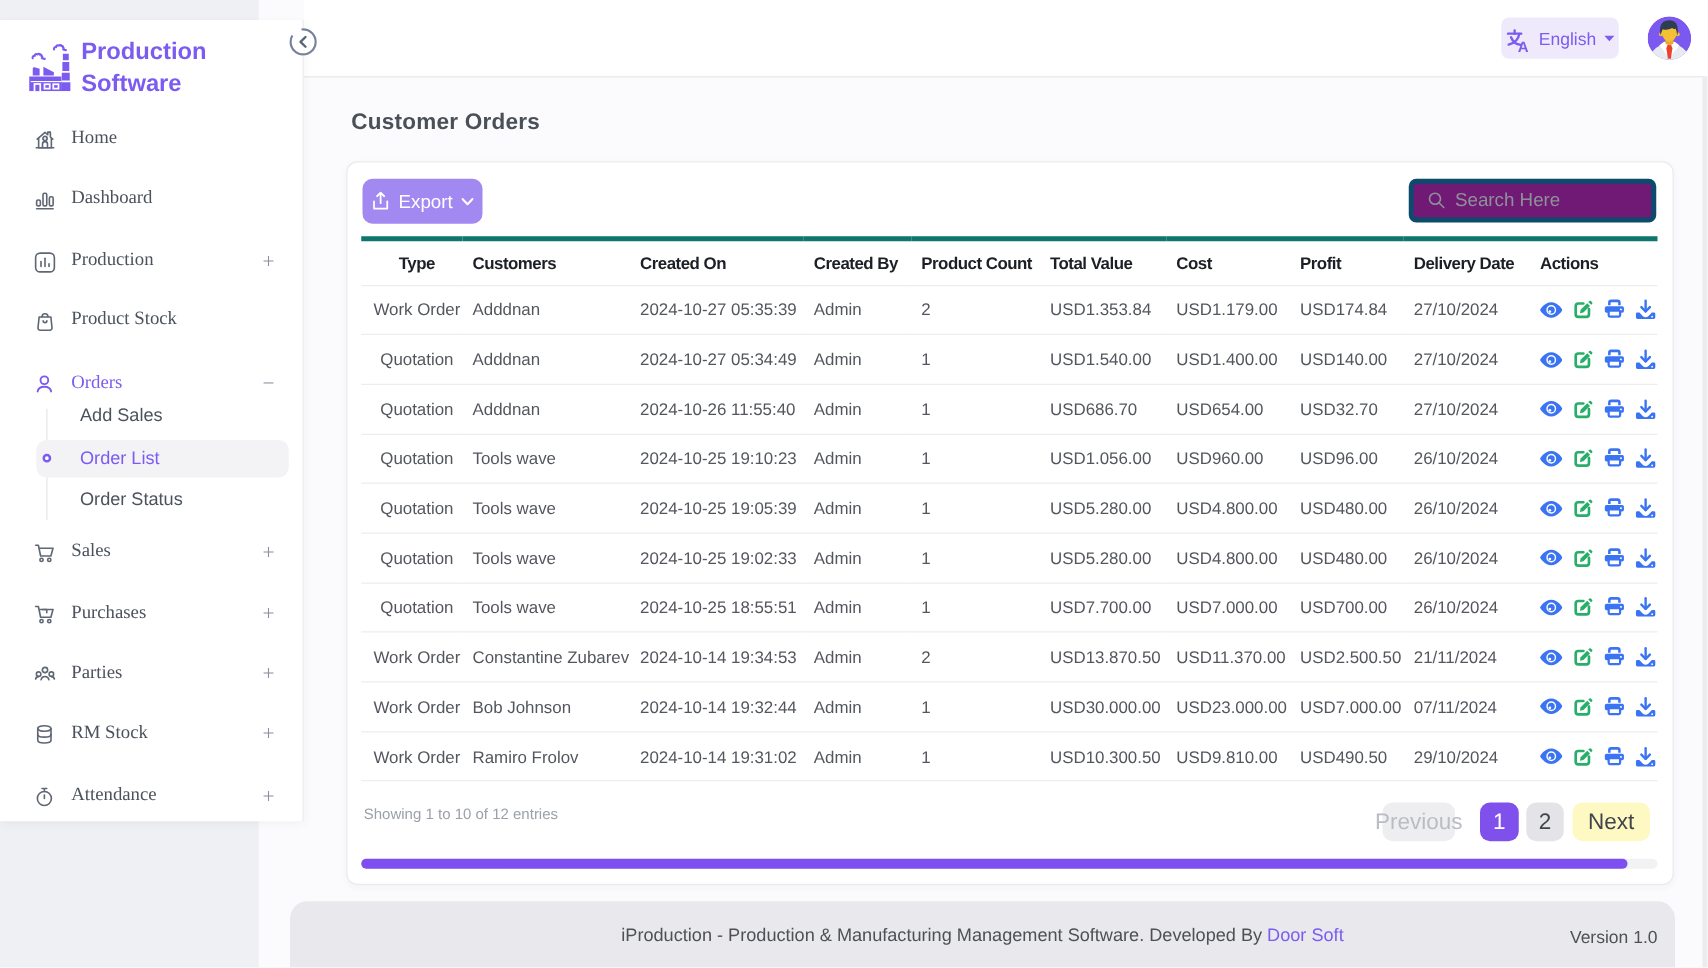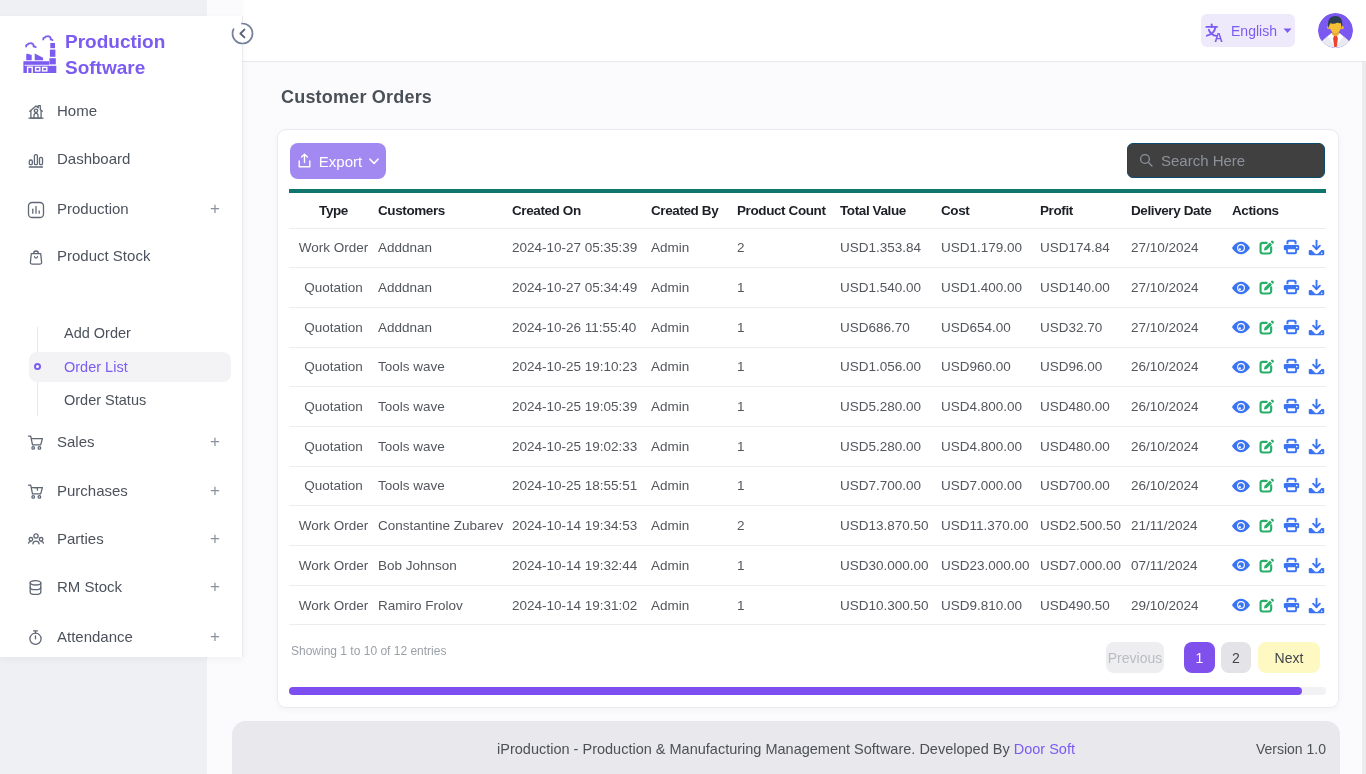--- a/index.html
+++ b/index.html
@@ -6,43 +6,43 @@
 html,body { width:1366px; height:774px; overflow:hidden; }
 body { font-family:"Liberation Sans", sans-serif; background:#eef0f3; position:relative; }
 .main-bg { position:absolute; left:207px; top:0; width:1159px; height:774px; background:#fbfbfd; }
 .topbar { position:absolute; left:243px; top:0; width:1123px; height:62px; background:#fff; border-bottom:1px solid #e8e8ea; }
 .scroll-strip { position:absolute; right:0; top:62px; width:4px; height:712px; background:#ececee; }
 .lang-btn { position:absolute; left:1201px; top:14px; width:94px; height:33px; background:#eeeafb; border-radius:6px; display:flex; align-items:center; justify-content:center; gap:6px; color:#7b5bf0; font-size:14px; }
 .avatar { position:absolute; left:1318px; top:13px; width:35px; height:35px; border-radius:50%; overflow:hidden; }
 .heading { position:absolute; left:281px; top:87px; font-size:18px; font-weight:bold; color:#4a5058; letter-spacing:0.2px; }
 .card { position:absolute; left:277px; top:129px; width:1062px; height:579px; background:#fff; border:1px solid #ebebef; border-radius:9px; box-shadow:0 2px 6px rgba(40,40,70,0.04); }
 .export-btn { position:absolute; left:290px; top:143px; width:96px; height:36px; background:#a289f2; border-radius:8px; color:#fff; font-size:15px; display:flex; align-items:center; justify-content:center; gap:7px; }
-.search-box { position:absolute; left:1127px; top:143px; width:198px; height:35px; border:1px solid #0c4a6e; border-radius:6px; background:#404040; display:flex; align-items:center; padding-left:11px; gap:7px; color:#8d929a; font-size:15px; }
+.search-box { position:absolute; left:1127px; top:143px; width:198px; height:35px; border:4px solid #0c4a6e; border-radius:6px; background:#701a75; display:flex; align-items:center; padding-left:11px; gap:7px; color:#8d929a; font-size:15px; }
 table.grid { position:absolute; left:289px; top:189px; width:1037px; border-collapse:collapse; table-layout:fixed; }
 table.grid th { height:37px; font-size:13.5px; font-weight:bold; color:#1c2026; text-align:left; padding:0 0 0 8px; border-top:4px solid #0f766e; border-bottom:1px solid #ededef; white-space:nowrap; overflow:visible; letter-spacing:-0.4px; }
 .acts { display:flex; align-items:center; gap:8px; }
 .acts svg { display:block; }
 table.grid td { height:39.7px; font-size:13.5px; color:#53575d; padding:0 0 0 8px; border-bottom:1px solid #ededef; }
 table.grid th.c1, table.grid td.c1 { text-align:center; padding:0 0 0 8px; }
 .showing { position:absolute; left:291px; top:644px; font-size:12px; color:#9ba1a8; }
-.pag { position:absolute; top:642px; height:31px; border-radius:8px; font-size:14px; display:flex; align-items:center; justify-content:center; }
+.pag { position:absolute; top:642px; height:31px; border-radius:8px; font-size:18px; display:flex; align-items:center; justify-content:center; }
 .pag.prev { left:1106px; width:58px; background:#eeeef1; color:#b9bdc3; }
 .pag.p1 { left:1184px; width:31px; background:#8050ec; color:#fff; }
 .pag.p2 { left:1221px; width:30px; background:#e4e4e8; color:#41454b; }
 .pag.next { left:1258px; width:62px; background:#fef9c3; color:#41454b; }
 .track { position:absolute; left:289px; top:687px; width:1037px; height:8px; border-radius:4px; background:#f2f2f4; }
 .thumb { position:absolute; left:0; top:0; width:1013px; height:8px; border-radius:4px; background:#7d4ff0; }
 .footer { position:absolute; left:232px; top:721px; width:1108px; height:53px; background:#e8e8ed; border-radius:14px 14px 0 0;padding-left:16px; }
 .footer-text { position:absolute; left:0; top:20px; width:1108px; text-align:center; font-size:14.5px; color:#4d5157; }
 .footer-text .ds { color:#7b5bf0; }
 .version { position:absolute; right:14px; top:20px; font-size:14px; color:#4d5157; }
 .sidebar { position:absolute; left:0; top:16px; width:243px; height:641px; background:#fff; border-right:1px solid #ebebee; box-shadow:0 2px 7px rgba(60,60,90,0.06); }
 .logo-text { position:absolute; left:65px; top:12.5px; font-size:19px; font-weight:bold; color:#7b5bf0; line-height:26px; }
 .collapse-btn { position:absolute; left:231px; top:22px; width:23px; height:23px; background:#fff; border-radius:50%; }
-.mi { position:absolute; left:0; width:243px; height:48px; }
+.mi { position:absolute; left:0; width:243px; height:48px;font-family:Liberation Serif, serif; }
 .mi .ico { position:absolute; left:27px; top:16px; }
 .mi .txt { position:absolute; left:57px; top:15px; font-size:15px; color:#4c525c; }
 .mi .plus { position:absolute; left:210px; top:14px; font-size:17px; color:#8b929e; font-weight:400; }
 .mi.purple .txt { color:#7b5bf0; }
 .sub { position:absolute; left:64px; font-size:14.5px; color:#4c525c; }
 .subline { position:absolute; left:37px; top:311px; width:1px; height:89px; background:#e8e8ec; }
 .active-item { position:absolute; left:29px; top:336px; width:202px; height:30px; background:#f3f3f6; border-radius:8px; }
 .bullet { position:absolute; left:34px; top:347px; width:7px; height:7px; border:2px solid #7b5bf0; border-radius:50%; background:#fff; }
 </style>
 </head>
@@ -567,21 +567,29 @@
       <span class="plus">+</span>
     </div>
   <div class="mi" style="top:216px">
       <span class="ico"><svg width="18" height="18" viewBox="0 0 18 18" fill="none" stroke="#5f6774" stroke-width="1.3" stroke-linecap="round" stroke-linejoin="round">
           <path d="M4.3 5.6 h9.4 l0.9 8.6 a1.8 1.8 0 0 1 -1.8 2 H5.2 a1.8 1.8 0 0 1 -1.8 -2 Z"></path>
           <path d="M6.6 5.4 a2.4 2.4 0 0 1 4.8 0"></path>
           <path d="M10.5 8.6 a1.5 1.5 0 0 1 -3 0"></path>
         </svg></span>
       <span class="txt">Product Stock</span>
     </div>
-  <div class="sub" style="top:309px">Add Order</div>
+  <div class="mi purple" style="top:267px">
+      <span class="ico"><svg width="17" height="17" viewBox="0 0 17 17" fill="none" stroke="#7b5bf0" stroke-width="1.5" stroke-linecap="round">
+          <circle cx="8.5" cy="5.2" r="3.1"></circle>
+          <path d="M3.1 14.2 q0.6 -3.8 5.4 -3.8 q4.8 0 5.4 3.8"></path>
+        </svg></span>
+      <span class="txt">Orders</span>
+      <span class="plus">−</span>
+    </div>
+  <div class="sub" style="top:309px">Add Sales</div>
   <div class="subline"></div>
   <div class="active-item"></div>
   <div class="bullet"></div>
   <div class="sub" style="top:343px; color:#7b5bf0">Order List</div>
   <div class="sub" style="top:376px">Order Status</div>
   <div class="mi" style="top:402px">
       <span class="ico"><svg width="18" height="17" viewBox="0 0 18 17" fill="none" stroke="#5f6774" stroke-width="1.3" stroke-linecap="round" stroke-linejoin="round">
           <path d="M1.5 2.2 h2.2 l1.8 8.6 h8.2 l1.7 -6.2 H4.6"></path>
           <circle cx="6.2" cy="13.9" r="1.3"></circle>
           <circle cx="12.4" cy="13.9" r="1.3"></circle>

